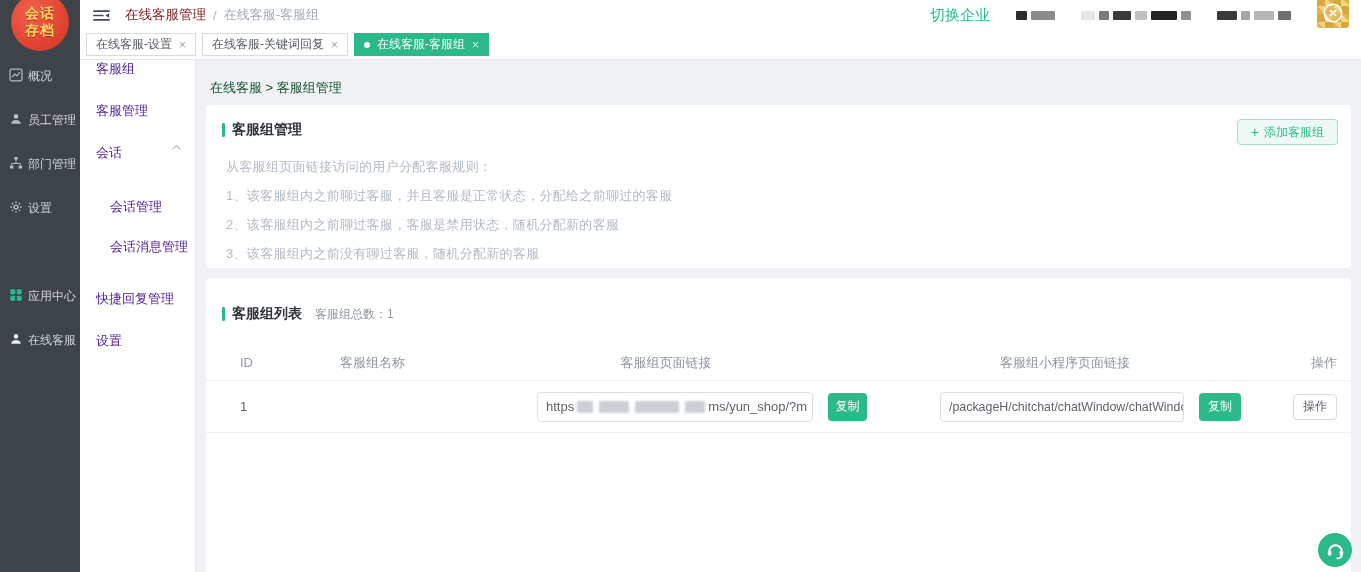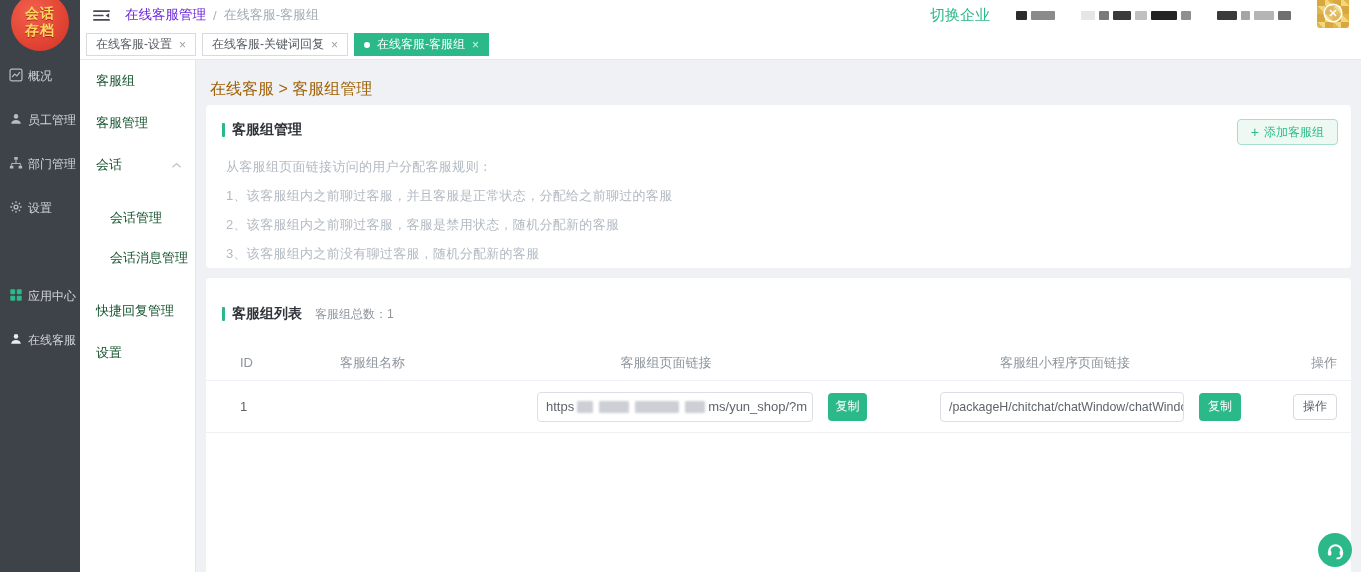--- a/index.html
+++ b/index.html
@@ -19,21 +19,21 @@
   .logo { position:absolute; left:11px; top:-7px; width:58px; height:58px; border-radius:50%;
     background:radial-gradient(circle at 36% 32%, #f2604d 0%, #e34635 55%, #cf3427 100%);
     z-index:10; display:flex; flex-direction:column; align-items:center; justify-content:center;
     color:#ffd95e; font-weight:bold; font-size:14px; line-height:17px;
     text-shadow:0 1px 0 rgba(120,20,10,.6); letter-spacing:1px; }
 
   
   .top-header { position:absolute; left:80px; top:0; width:1281px; height:30px; background:#fff;
     display:flex; align-items:center; z-index:5; }
   .fold-btn { margin-left:13px; cursor:pointer; display:flex; align-items:center; }
-  .crumb-root { margin-left:15px; font-size:13.5px; color:#6d28d9; font-weight:500; cursor:pointer; }
+  .crumb-root { margin-left:15px; font-size:13.5px; color:#7f1d1d; font-weight:500; cursor:pointer; }
   .crumb-sep { margin:0 7px; color:#aab1ba; font-size:13px; }
   .crumb-cur { color:#a3abb5; font-size:13px; }
   .hdr-right { margin-left:auto; display:flex; align-items:center; height:100%; }
   .switch-co { color:#2cb98a; font-size:15px; cursor:pointer; margin-right:26px; }
   .redact-group { display:flex; align-items:center; gap:4px; margin-right:26px; filter:blur(.7px); }
   .rb { height:9px; border-radius:1px; display:inline-block; }
   .avatar { position:relative; width:32px; height:30px; border-radius:3px; margin-right:12px;
     margin-top:-4px; overflow:hidden; cursor:pointer;
     background-image:
       linear-gradient(45deg,#e2b54b 25%,transparent 25%,transparent 75%,#e2b54b 75%),
@@ -47,29 +47,29 @@
   .tab { height:23px; display:flex; align-items:center; gap:7px; padding:0 9px;
     border:1px solid #d8dbde; background:#fff; font-size:12px; color:#55595f; cursor:pointer; white-space:nowrap; }
   .tab .x { color:#9aa0a6; font-size:12px; line-height:1; }
   .tab.active { background:#2cb98a; border-color:#2cb98a; color:#fff; }
   .tab.active .x { color:#d8f3e8; }
   .tab .dot { width:6px; height:6px; border-radius:50%; background:#fff; display:inline-block; }
 
   
   .sub-sidebar { position:absolute; left:80px; top:60px; width:116px; height:512px; background:#fff;
     border-right:1px solid #e3e6ea; z-index:4; }
-  .ssb-item { height:42px; display:flex; align-items:center; padding-left:16px; font-size:13px;
-    color:#14532d; cursor:pointer; }
+  .ssb-item { height:42px; display:flex; align-items:flex-start; padding-left:16px; font-size:13px;
+    color:#4c1d95; cursor:pointer; }
   .ssb-item.has-caret { justify-content:space-between; padding-right:13px; }
   .ssb-sub { padding:12px 0 12px 0; }
   .ssb-sub .ssb-item { height:40px; padding-left:30px; }
 
   
   .main { position:absolute; left:196px; top:60px; width:1165px; height:512px; background:#eff1f4; }
-  .main-crumb { padding:19px 0 0 14px; font-size:16px; color:#a16207; }
+  .main-crumb { padding:19px 0 0 14px; font-size:13px; color:#14532d; }
 
   .card { position:absolute; left:10px; width:1145px; background:#fff; border-radius:4px; }
   .card1 { top:45px; height:163px; }
   .card2 { top:218px; height:294px; border-radius:4px 4px 0 0; }
 
   .card-head { display:flex; align-items:center; padding:16px 16px 0 16px; }
   .card2 .card-head { padding-top:27px; }
   .tbar { width:3px; height:14px; background:#2cb98a; border-radius:1px; margin-right:7px; }
   .card-title { font-size:14px; font-weight:bold; color:#30343a; }
   .total { margin-left:13px; font-size:12px; color:#8e959d; }

